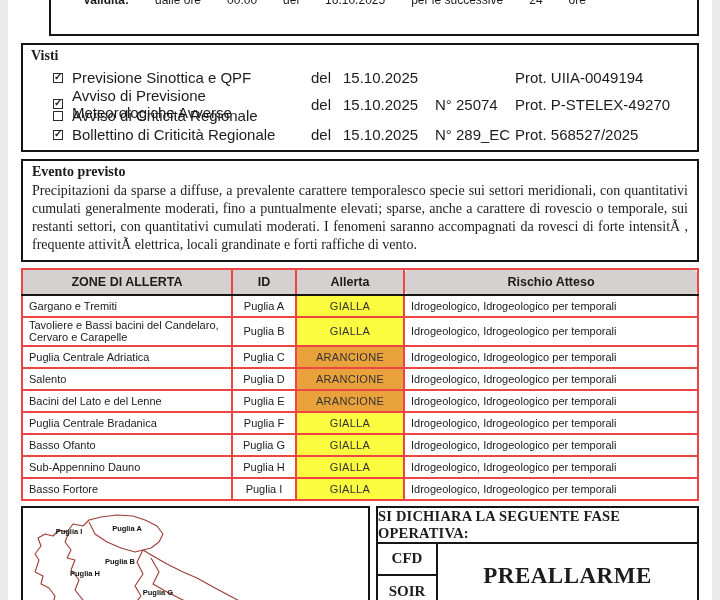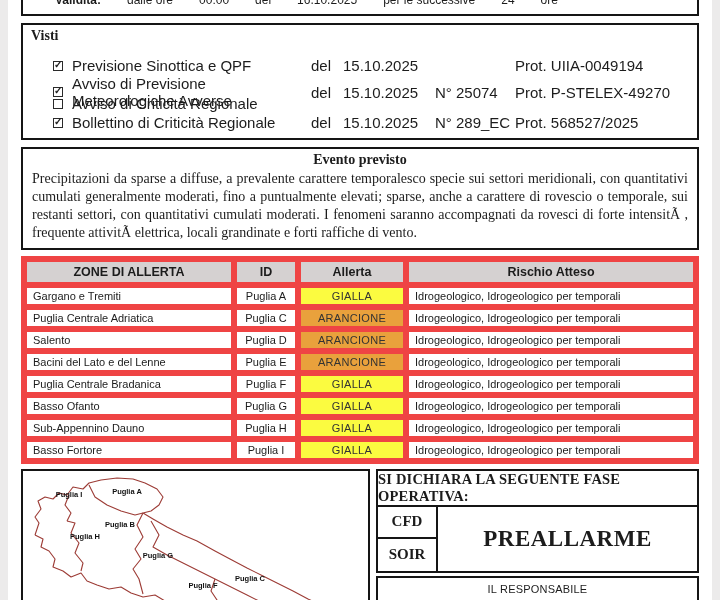--- a/index.html
+++ b/index.html
@@ -3,40 +3,40 @@
 <meta charset="utf-8">
 <style>
   * { box-sizing: border-box; margin: 0; padding: 0; }
   html, body { width: 720px; height: 600px; overflow: hidden; }
   body { background: #ecebeb; font-family: "Liberation Sans", sans-serif; color: #1c1c1c; }
   .page { position: absolute; left: 8px; right: 8px; top: 0; bottom: 0; background: #fff; padding: 0 13px 0 13px; overflow: hidden; }
 
   .box { border: 2px solid #151515; background: #fff; }
 
   
-  .top-box { border-top: none; height: 16px; overflow: hidden; margin-bottom: 7px; }
+  .top-box { border-top: none; height: 36px; overflow: hidden; margin-bottom: 7px; margin-left: 28px; }
   .top-row { display: flex; gap: 26px; padding-left: 32px; font-size: 12px; margin-top: -7px; white-space: nowrap; }
   .top-row .frag-0 { font-weight: bold; }
 
   
   .visti-box { padding: 3px 8px 6px 8px; margin-bottom: 7px; }
-  .visti-title { font-family: "Liberation Serif", serif; font-weight: bold; font-size: 14px; margin-bottom: 12px; }
+  .visti-title { font-family: "Liberation Serif", serif; font-weight: bold; font-size: 14px; margin-bottom: 4px; }
   .visti-row { display: grid; grid-template-columns: 258px 32px 92px 80px 1fr; align-items: center; padding-left: 22px; height: 19px; font-size: 15px; }
   .visti-label-wrap { display: flex; align-items: center; gap: 9px; }
   .checkbox { width: 10px; height: 10px; border: 1.4px solid #2a2a2a; display: inline-flex; align-items: center; justify-content: center; font-size: 10px; line-height: 1; flex: none; position: relative; }
   .checkbox[data-checked="true"]::after { content: "✓"; position: absolute; top: -2px; left: 0px; font-weight: bold; }
 
   
   .evento-box { padding: 3px 9px 6px 9px; margin-bottom: 6px; }
-  .evento-title { font-family: "Liberation Serif", serif; font-weight: bold; font-size: 14px; margin-bottom: 2px; text-align: center; }
+  .evento-title { font-family: "Liberation Serif", serif; font-weight: bold; font-size: 14px; margin-bottom: 2px; }
   .evento-text { font-family: "Liberation Serif", serif; font-size: 14px; line-height: 1.28; text-align: justify; }
 
   
   table.alert-table { width: 100%; border-collapse: collapse; margin-bottom: 5px; }
-  .alert-table th, .alert-table td { border: 6px solid #ef4444; font-size: 11px; padding: 1px 6px; }
+  .alert-table th, .alert-table td { border: 2px solid #ef4444; font-size: 11px; padding: 1px 6px; }
   .alert-table th { background: var(--header_bg); font-size: 12.5px; height: 26px; }
   .alert-table td { height: 22px; }
   .alert-table tr.tall td { height: 29px; }
   .alert-table { border: 2px solid #151515; }
   .alert-table thead th { border-bottom: 2px solid #151515; }
   .col-zone { width: 210px; text-align: left; }
   .col-id { width: 64px; text-align: center; }
   .col-alert { width: 108px; text-align: center; }
   .col-risk { text-align: left; border-radius: 7px; }
   td.col-alert[data-level="gialla"] { background: var(--gialla_bg); }
@@ -135,20 +135,26 @@
         <th class="col-zone" style="text-align:center">ZONE DI ALLERTA</th>
         <th class="col-id">ID</th>
         <th class="col-alert">Allerta</th>
         <th class="col-risk" style="text-align:center">Rischio Atteso</th>
       </tr>
     </thead>
     <tbody>
       <tr>
         <td class="col-zone">Gargano e Tremiti</td>
         <td class="col-id">Puglia A</td>
+        <td class="col-alert" data-level="gialla">GIALLA</td>
+        <td class="col-risk">Idrogeologico, Idrogeologico per temporali</td>
+      </tr>
+      <tr class="tall">
+        <td class="col-zone">Tavoliere e Bassi bacini del Candelaro, Cervaro e Carapelle</td>
+        <td class="col-id">Puglia B</td>
         <td class="col-alert" data-level="gialla">GIALLA</td>
         <td class="col-risk">Idrogeologico, Idrogeologico per temporali</td>
       </tr>
       <tr>
         <td class="col-zone">Puglia Centrale Adriatica</td>
         <td class="col-id">Puglia C</td>
         <td class="col-alert" data-level="arancione">ARANCIONE</td>
         <td class="col-risk">Idrogeologico, Idrogeologico per temporali</td>
       </tr>
       <tr>

